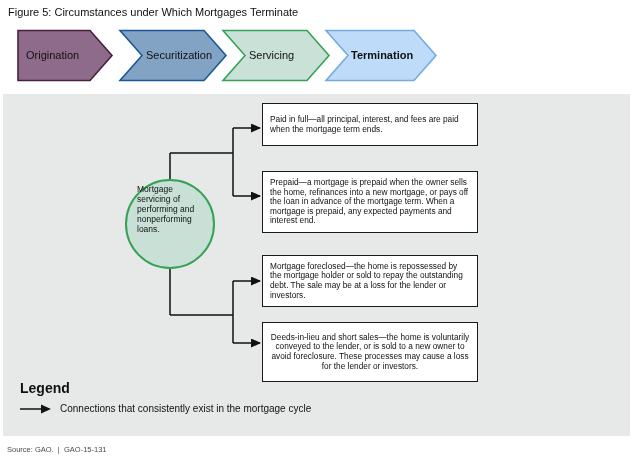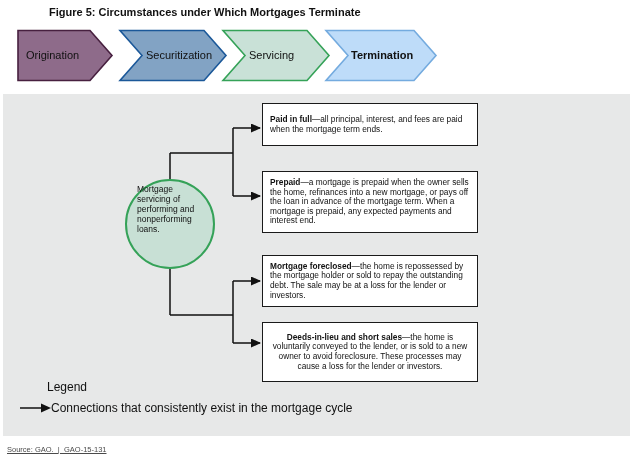--- a/index.html
+++ b/index.html
@@ -6,21 +6,21 @@
   body {
     width: 640px; height: 458px;
     background: #ffffff;
     font-family: "Liberation Sans", sans-serif;
     position: relative;
     overflow: hidden;
     color: #111;
   }
   .title {
     position: absolute; left: 8px; top: 6px;
-    font-size: 11px; font-weight: bold; color: #111; margin-left: 41px;
+    font-size: 11px; font-weight: normal; color: #111;
   }
   .chevron-row {
     position: absolute; left: 8px; top: 29px;
     width: 440px; height: 53px;
   }
   .chevron-row text {
     font-family: "Liberation Sans", sans-serif;
     font-size: 11px; fill: #111;
   }
   .panel {
@@ -35,39 +35,38 @@
   }
   .tbox {
     position: absolute; left: 259px; width: 216px;
     box-sizing: border-box;
     background: #ffffff;
     border: 1.5px solid #1a1a1a;
     padding: 3px 7px;
     font-size: 8.3px; line-height: 1.15; color: #111;
     display: flex; flex-direction: column; justify-content: center;
   }
-  .tbox .term { font-weight: bold; }
+  .tbox .term { font-weight: normal; }
   .box-1 { top: 9px;   height: 43px; }
   .box-2 { top: 71px;  height: 62px; margin-top: 6px; }
   .box-3 { top: 161px; height: 52px; }
   .box-4 { top: 228px; height: 60px; text-align: center; }
   .legend {
     position: absolute; left: 17px; top: 286px;
   }
-  .legend-heading { font-size: 12px; font-weight: normal; margin-bottom: 7px; margin-left: 27px; }
+  .legend-heading { font-size: 14px; font-weight: bold; margin-bottom: 7px; }
   .legend-row {
-    display: flex; align-items: center; 
-    margin-bottom: 13px; font-size: 12px;
+    display: flex; align-items: center; gap: 9px;
+    margin-bottom: 13px; font-size: 10px;
   }
   .legend-row svg { flex: 0 0 auto; display: block; }
   .source {
     position: absolute; left: 7px; top: 445px;
     font-size: 7.5px; color: #4a4a4a;
     white-space: pre;
-    text-decoration: underline;
   }
 </style>
 </head>
 <body>
 
 <div class="title">Figure 5: Circumstances under Which Mortgages Terminate</div>
 
 <svg class="chevron-row" width="440" height="53" viewBox="0 0 440 53">
   <path stroke-width="1.6" d="M10,1.5 L82,1.5 L104,26.5 L82,51.5 L10,51.5 Z" fill="#8e6b8a" stroke="#47203f"></path>
   <path stroke-width="1.6" d="M112,1.5 L196,1.5 L218,26.5 L196,51.5 L112,51.5 L134,26.5 Z" fill="#82a3c4" stroke="#1b5899"></path>

